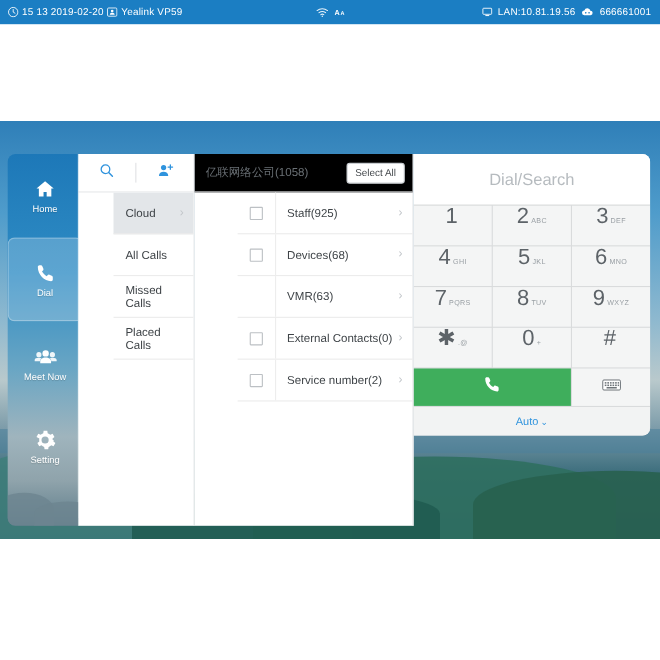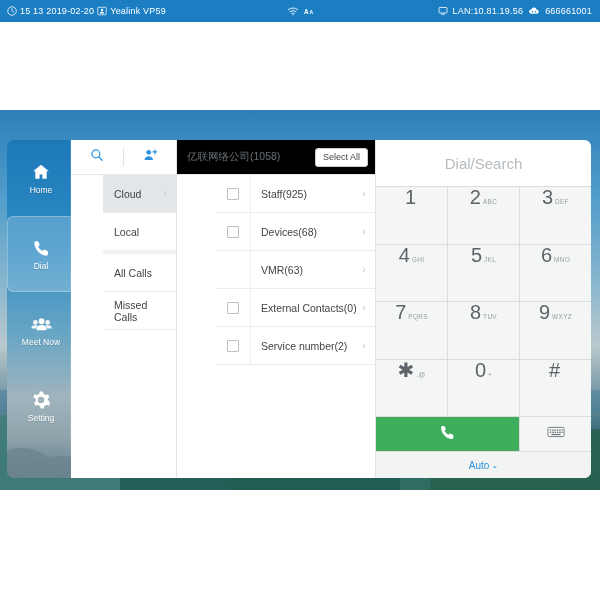--- a/index.html
+++ b/index.html
@@ -108,21 +108,21 @@
     border-bottom:1px solid #ececec;font-size:10.5px;color:#3f4448;
     padding-right:9px;position:relative;margin-left:39px;
   }
   .ckwrap{width:34px;display:flex;align-items:center;justify-content:center;flex:0 0 34px;}
   .ckbox{width:10px;height:10px;border:1px solid #bcc0c4;border-radius:1px;background:#fff;}
   .ccsep{width:1px;height:37px;background:#ededed;flex:0 0 1px;}
   .cclabel{flex:1;padding-left:10px;}
 
   
   #dialcol{
-    width:215px;height:338px;background:#f2f3f3;
+    width:215px;height:256px;background:#f2f3f3;
     border-radius:0 7px 7px 0;display:flex;flex-direction:column;overflow:hidden;
   }
   #dialinput{
     height:46px;flex:0 0 46px;background:#ffffff;
     display:flex;align-items:center;justify-content:center;
     font-size:15px;color:#b6bbbf;
   }
   #keypad{flex:1;display:flex;flex-direction:column;background:#d9dbdc;gap:1px;padding-top:1px;}
   .krow{display:flex;flex:1;gap:1px;}
   .key{
@@ -274,28 +274,28 @@
                 <path d="M17.4 2.4v6M14.4 5.4h6" stroke="#2f93dd" stroke-width="1.7" stroke-linecap="round"></path>
               </svg>
           </span>
         </div>
       </div>
       <div class="dirlist">
         <div class="dirrow sel">
           <span>Cloud</span>
           <span class="chev">›</span>
         </div>
-        <div class="dirrow gapafter">
-          <span>Local</span>
-        </div>
         <div class="dirrow">
           <span>All Calls</span>
         </div>
         <div class="dirrow">
           <span>Missed Calls</span>
+        </div>
+        <div class="dirrow">
+          <span>Placed Calls</span>
         </div>
       </div>
     </div>
 
     <div id="contactcol">
       <div id="cchead">
         <span id="cctitle">亿联网络公司(1058)</span>
         <span id="selectall">Select All</span>
       </div>
       <div class="cclist">

